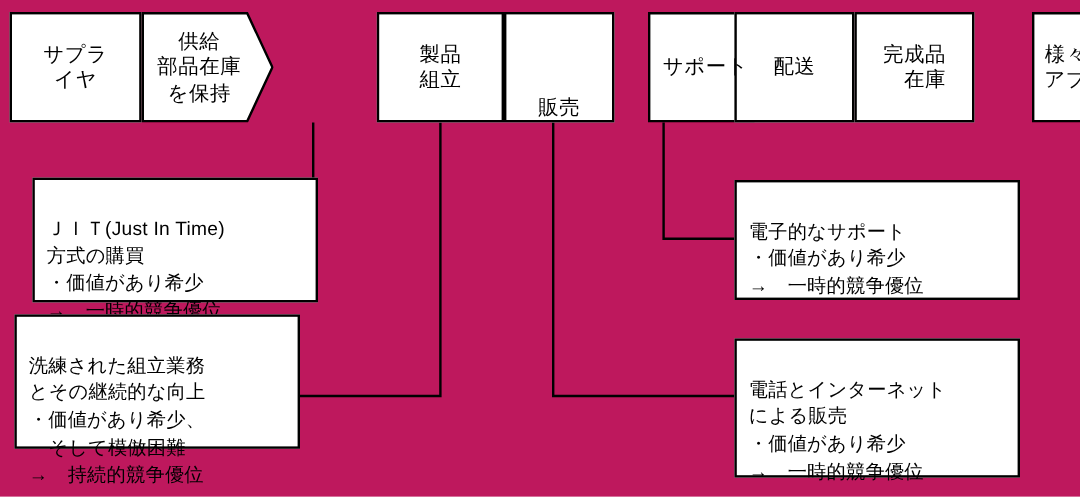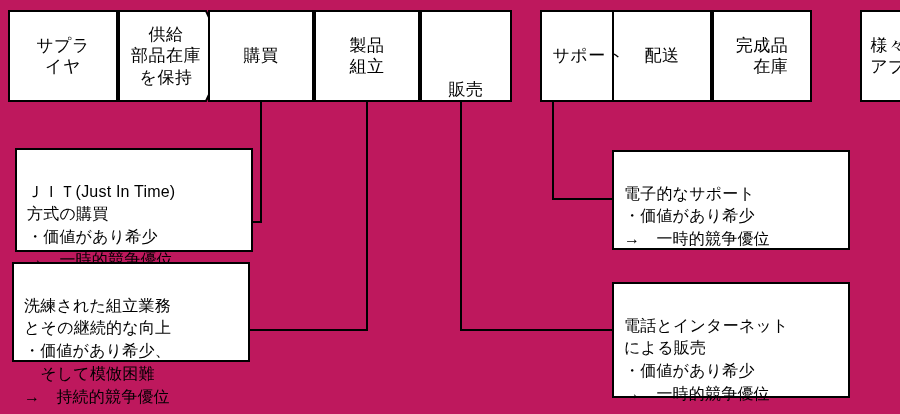--- a/index.html
+++ b/index.html
@@ -97,23 +97,20 @@
 
   <div class="chain-box arrow" style="left:118px; top:10px; width:110px; height:92px;">
     <svg class="arrow-svg" width="110" height="92" viewBox="0 0 110 92">
       <polygon points="1,1 88,1 109,46 88,91 1,91" fill="#ffffff" stroke="#000000" stroke-width="2"></polygon>
     </svg>
     <span class="label">供給
 部品在庫
 を保持</span>
   </div>
 
-  <div class="chain-box" style="left:208px; top:10px; width:106px; height:92px;">
-    <span class="label">購買</span>
-  </div>
 
   <div class="chain-box" style="left:314px; top:10px; width:106px; height:92px;">
     <span class="label">製品
 組立</span>
   </div>
 
   <div class="chain-box" style="left:420px; top:10px; width:92px; height:92px;align-items:flex-end;">
     <span class="label">販売</span>
   </div>
 
@@ -134,28 +131,28 @@
   </div>
 
   <div class="chain-box arrow" style="left:860px; top:10px; width:88px; height:92px;">
     <svg class="arrow-svg" width="88" height="92" viewBox="0 0 88 92">
       <polygon points="1,1 66,1 87,46 66,91 1,91" fill="#ffffff" stroke="#000000" stroke-width="2"></polygon>
     </svg>
     <span class="label">様々な
 アプリ</span>
   </div>
 
-  <div class="note-box" style="left:15px; top:148px; width:238px; height:104px;">
+  <div class="note-box" style="left:27px; top:148px; width:238px; height:104px;">
     <span>ＪＩＴ(Just In Time)
 方式の購買
 ・価値があり希少
 →　一時的競争優位</span>
   </div>
 
-  <div class="note-box" style="left:12px; top:262px; width:238px; height:100px;">
+  <div class="note-box" style="left:12px; top:262px; width:238px; height:112px;">
     <span>洗練された組立業務
 とその継続的な向上
 ・価値があり希少、
 　そして模倣困難
 →　持続的競争優位</span>
   </div>
 
   <div class="note-box" style="left:612px; top:150px; width:238px; height:100px;">
     <span>電子的なサポート
 ・価値があり希少

